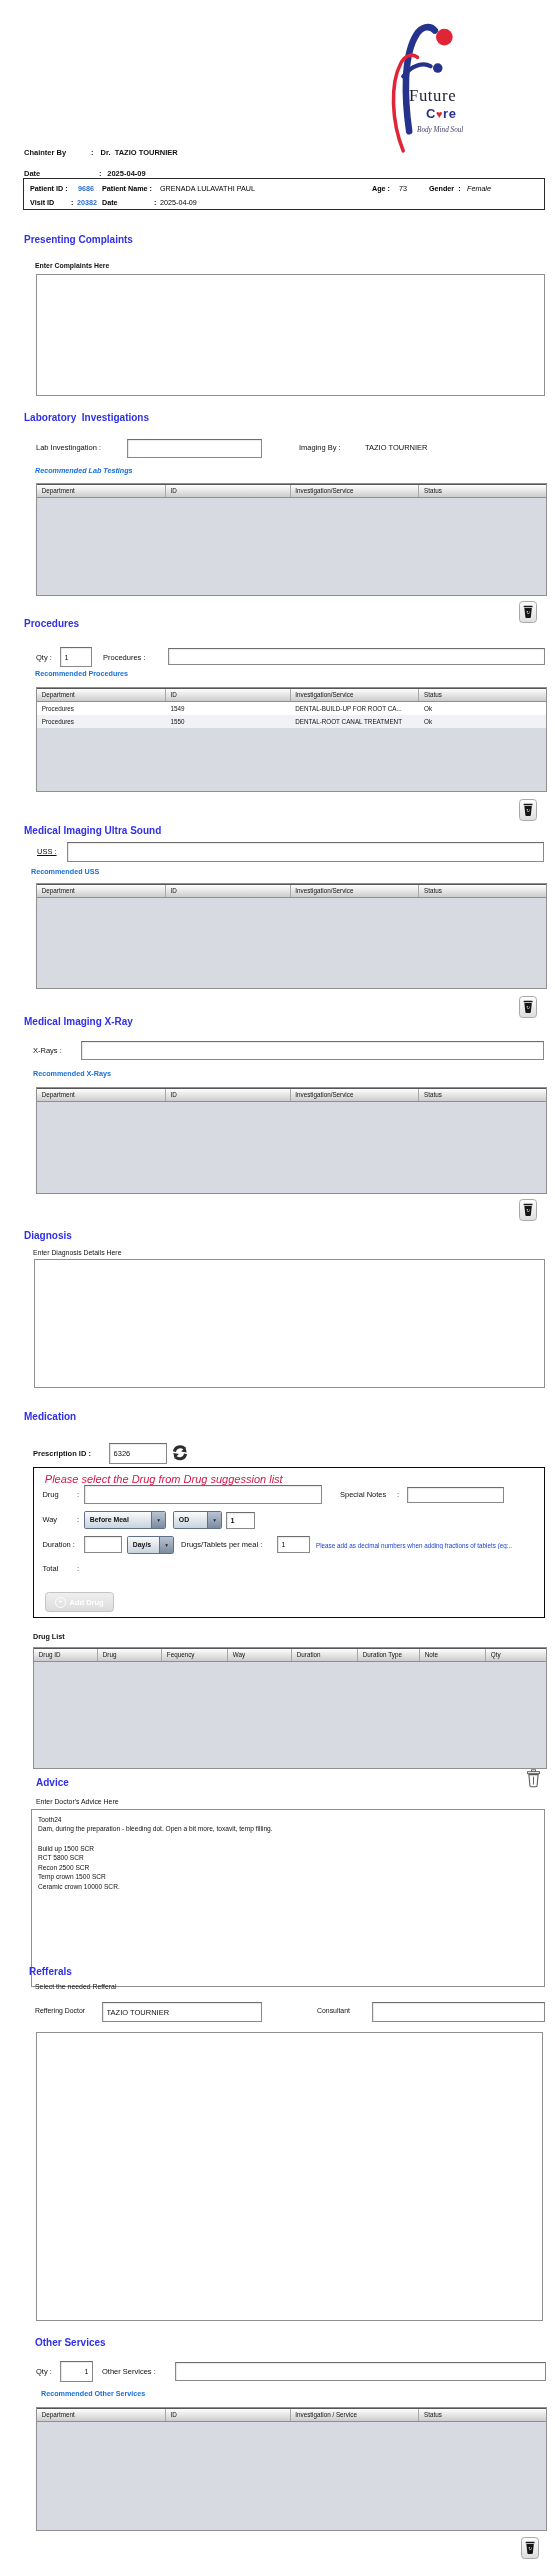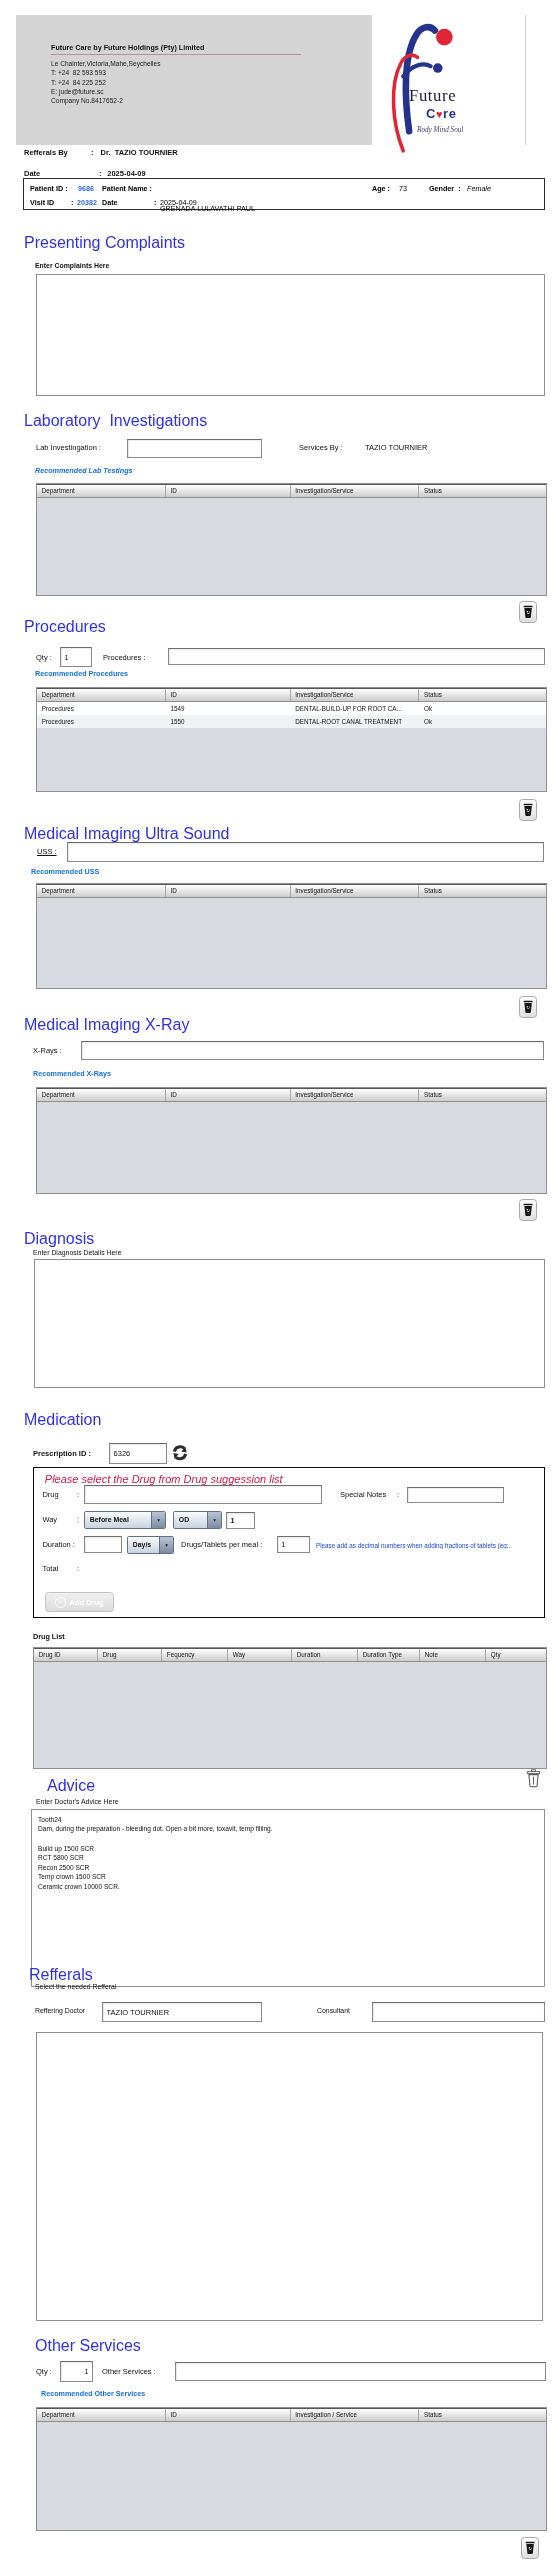--- a/index.html
+++ b/index.html
@@ -10,21 +10,21 @@
   .band{position:absolute;left:16px;top:15px;width:510px;height:130px;background:#d4d4d4;}
   .co-title{position:absolute;left:35px;top:27.5px;font-size:7.2px;font-weight:bold;color:#111;white-space:pre;}
   .co-underline{position:absolute;left:35px;top:39px;width:250px;height:0.6px;background:#b98f8f;}
   .co-line{font-size:6.6px;color:#1a1a1a;line-height:9.3px;white-space:pre;}
   .logo-panel{position:absolute;left:372px;top:15px;width:153px;height:146px;background:#ffffff;z-index:2;}
   .logo-future{position:absolute;left:37px;top:71px;font-family:"Liberation Serif",serif;font-size:16.7px;color:#22223a;letter-spacing:0.6px;}
   .logo-care{position:absolute;left:54px;top:91px;font-size:13px;font-weight:bold;color:#26338c;letter-spacing:0.6px;}
   .logo-care .heart{color:#e02537;font-size:10.8px;}
   .logo-tagline{position:absolute;left:45px;top:111px;font-family:"Liberation Serif",serif;font-style:italic;font-size:7.2px;color:#44446a;white-space:pre;}
   
-  .sec-title{position:absolute;font-size:16px;font-weight:normal;color:#3030e8;white-space:pre;}
+  .sec-title{position:absolute;font-size:10px;font-weight:bold;color:#3030e8;white-space:pre;}
   .rec{position:absolute;font-size:7.2px;font-weight:bold;color:#1770e0;white-space:pre;}
   .lbl{position:absolute;font-size:7.5px;color:#111;white-space:pre;}
   .b{font-weight:bold;}
   .small-lbl{position:absolute;font-size:6.9px;color:#111;white-space:pre;}
   .inp{position:absolute;background:#fff;border:0.6px solid #898989;border-top-color:#6d6d6d;
        box-shadow:inset 0.6px 0.6px 1.2px rgba(0,0,0,.15);box-sizing:border-box;font-size:7.2px;
        font-family:"Liberation Sans",sans-serif;padding:1.2px 3.6px;color:#111;outline:none;}
   .bigbox{position:absolute;background:#fff;border:0.6px solid #8f8f8f;box-sizing:border-box;
        font-family:"Liberation Sans",sans-serif;font-size:6.6px;color:#111;resize:none;outline:none;
        padding:4.8px 6px;line-height:9.6px;white-space:pre-wrap;}
@@ -58,80 +58,69 @@
   .pbox{position:absolute;left:23px;top:178px;width:522px;height:32px;border:1.2px solid #2a2a2a;
        box-sizing:border-box;background:#fff;}
   .pbox span{position:absolute;font-size:7.2px;white-space:pre;}
   .blue-val{color:#2e6bd6;font-weight:bold;}
 </style>
 </head>
 <body>
 
 <div id="page">
 
-  <div class="band">
-    <div class="co-title">Future Care by Future Holdings (Pty) Limited</div>
-    <div class="co-underline"></div>
-    <div class="abs" style="left:35px;top:44px;">
-      <div class="co-line">Le Chainter,Victoria,Mahe,Seychelles</div>
-      <div class="co-line">T: +24  82 593 593</div>
-      <div class="co-line">T: +24  84 225 252</div>
-      <div class="co-line">E: jude@future.sc</div>
-      <div class="co-line">Company No.8417652-2</div>
-    </div>
-  </div>
   <div class="logo-panel">
     <svg width="153" height="146" viewBox="0 0 256 245" style="position:absolute;left:0;top:0;">
       <path d="M62 195 C54 140 52 68 74 33 C82 20 96 16 105 26" fill="none" stroke="#26338c" stroke-width="11" stroke-linecap="round"></path>
       <path d="M52 103 C66 84 86 79 98 86" fill="none" stroke="#26338c" stroke-width="7" stroke-linecap="round"></path>
       <path d="M52 228 C32 178 30 115 48 81 C55 67 68 64 76 71" fill="none" stroke="#e02537" stroke-width="6" stroke-linecap="round"></path>
       <circle cx="121" cy="37" r="14" fill="#e02537"></circle>
       <circle cx="110" cy="89" r="8" fill="#26338c"></circle>
     </svg>
     <div class="logo-future">Future</div>
     <div class="logo-care"><span>C</span><span class="heart">♥</span><span>re</span></div>
     <div class="logo-tagline">Body Mind Soul</div>
   </div>
 
   <div class="abs" style="left:24px;top:148px;font-size:7.5px;font-weight:bold;color:#111;">
-    <span style="display:inline-block;width:65px;">Refferals By</span>
+    <span style="display:inline-block;width:65px;">Chainter By</span>
     <span>:</span>
     <span style="padding-left:4.8px;white-space:pre;">Dr.  TAZIO TOURNIER</span>
   </div>
   <div class="abs" style="left:24px;top:169px;font-size:7.5px;font-weight:bold;color:#111;">
     <span style="display:inline-block;width:73px;">Date</span>
     <span>:</span>
     <span style="padding-left:3.6px;">2025-04-09</span>
   </div>
 
   <div class="pbox">
     <span class="b" style="left:6px;top:4.8px;">Patient ID :</span>
     <span class="blue-val" style="left:54px;top:4.8px;">9686</span>
     <span class="b" style="left:78px;top:4.8px;">Patient Name :</span>
-    <span style="left:136px;top:4.8px;margin-top:20px;">GRENADA LULAVATHI PAUL</span>
+    <span style="left:136px;top:4.8px;">GRENADA LULAVATHI PAUL</span>
     <span class="b" style="left:348px;top:4.8px;">Age :</span>
     <span style="left:375px;top:4.8px;">73</span>
     <span class="b" style="left:405px;top:4.8px;">Gender  :</span>
     <span style="left:443px;top:4.8px;font-style:italic;">Female</span>
     <span class="b" style="left:6px;top:18.5px;">Visit ID</span>
     <span class="b" style="left:47px;top:18.5px;">:</span>
     <span class="blue-val" style="left:53px;top:18.5px;">20382</span>
     <span class="b" style="left:78px;top:18.5px;">Date</span>
     <span class="b" style="left:130px;top:18.5px;">:</span>
     <span style="left:136px;top:18.5px;">2025-04-09</span>
   </div>
 
   <div class="sec-title" style="left:24px;top:234px;">Presenting Complaints</div>
   <div class="small-lbl b" style="left:35px;top:262px;">Enter Complaints Here</div>
   <textarea class="bigbox" style="left: 36px; top: 274px; width: 509px; height: 122px;"></textarea>
 
   <div class="sec-title" style="left:24px;top:412px;">Laboratory  Investigations</div>
   <div class="lbl" style="left:36px;top:443px;">Lab Investingation :</div>
   <input class="inp" style="left: 127px; top: 439px; width: 135px; height: 19px;" value="">
-  <div class="lbl" style="left:299px;top:443px;">Services By :</div>
+  <div class="lbl" style="left:299px;top:443px;">Imaging By :</div>
   <div class="lbl" style="left:365px;top:443px;">TAZIO TOURNIER</div>
   <div class="rec" style="left:35px;top:466px;font-style:italic;">Recommended Lab Testings</div>
   <div class="tbl" style="left:36px;top:483px;width:509px;height:111px;">
     <div class="thead">
       <div class="th" style="width:129px;">Department</div>
       <div class="th" style="width:125px;">ID</div>
       <div class="th" style="width:129px;">Investigation/Service</div>
       <div class="th" style="width:127px;">Status</div>
     </div>
   </div>
@@ -288,21 +277,21 @@
   </div>
   <button class="icon-btn" style="left:526px;top:1769px;width:15.5px;height:19px;">
     <svg viewBox="0 0 22 28" width="15" height="18.5">
       <rect x="8" y="1.2" width="6" height="2.8" fill="none" stroke="#5a5a5a" stroke-width="1.4"></rect>
       <rect x="2" y="4" width="18" height="3" fill="#fbfbfb" stroke="#5a5a5a" stroke-width="1.4"></rect>
       <path d="M4 8.5 h14 l-1.6 16.8 a1.6 1.6 0 0 1 -1.6 1.5 h-7.6 a1.6 1.6 0 0 1 -1.6 -1.5 Z" fill="#fbfbfb" stroke="#5a5a5a" stroke-width="1.6"></path>
       <line x1="11" y1="11.5" x2="11" y2="23.5" stroke="#5a5a5a" stroke-width="1.4"></line>
     </svg>
   </button>
 
-  <div class="sec-title" style="left:47px;top:1777px;">Advice</div>
+  <div class="sec-title" style="left:36px;top:1777px;">Advice</div>
   <div class="small-lbl" style="left:36px;top:1798px;">Enter Doctor's Advice Here</div>
   <textarea class="bigbox" style="left: 31px; top: 1809px; width: 514px; height: 178px;">Tooth24
 Dam, during the preparation - bleeding dot. Open a bit more, toxavit, temp filling.
 
 Build up 1500 SCR
 RCT 5800 SCR
 Recon 2500 SCR
 Temp crown 1500 SCR
 Ceramic crown 10000 SCR.</textarea>
 

